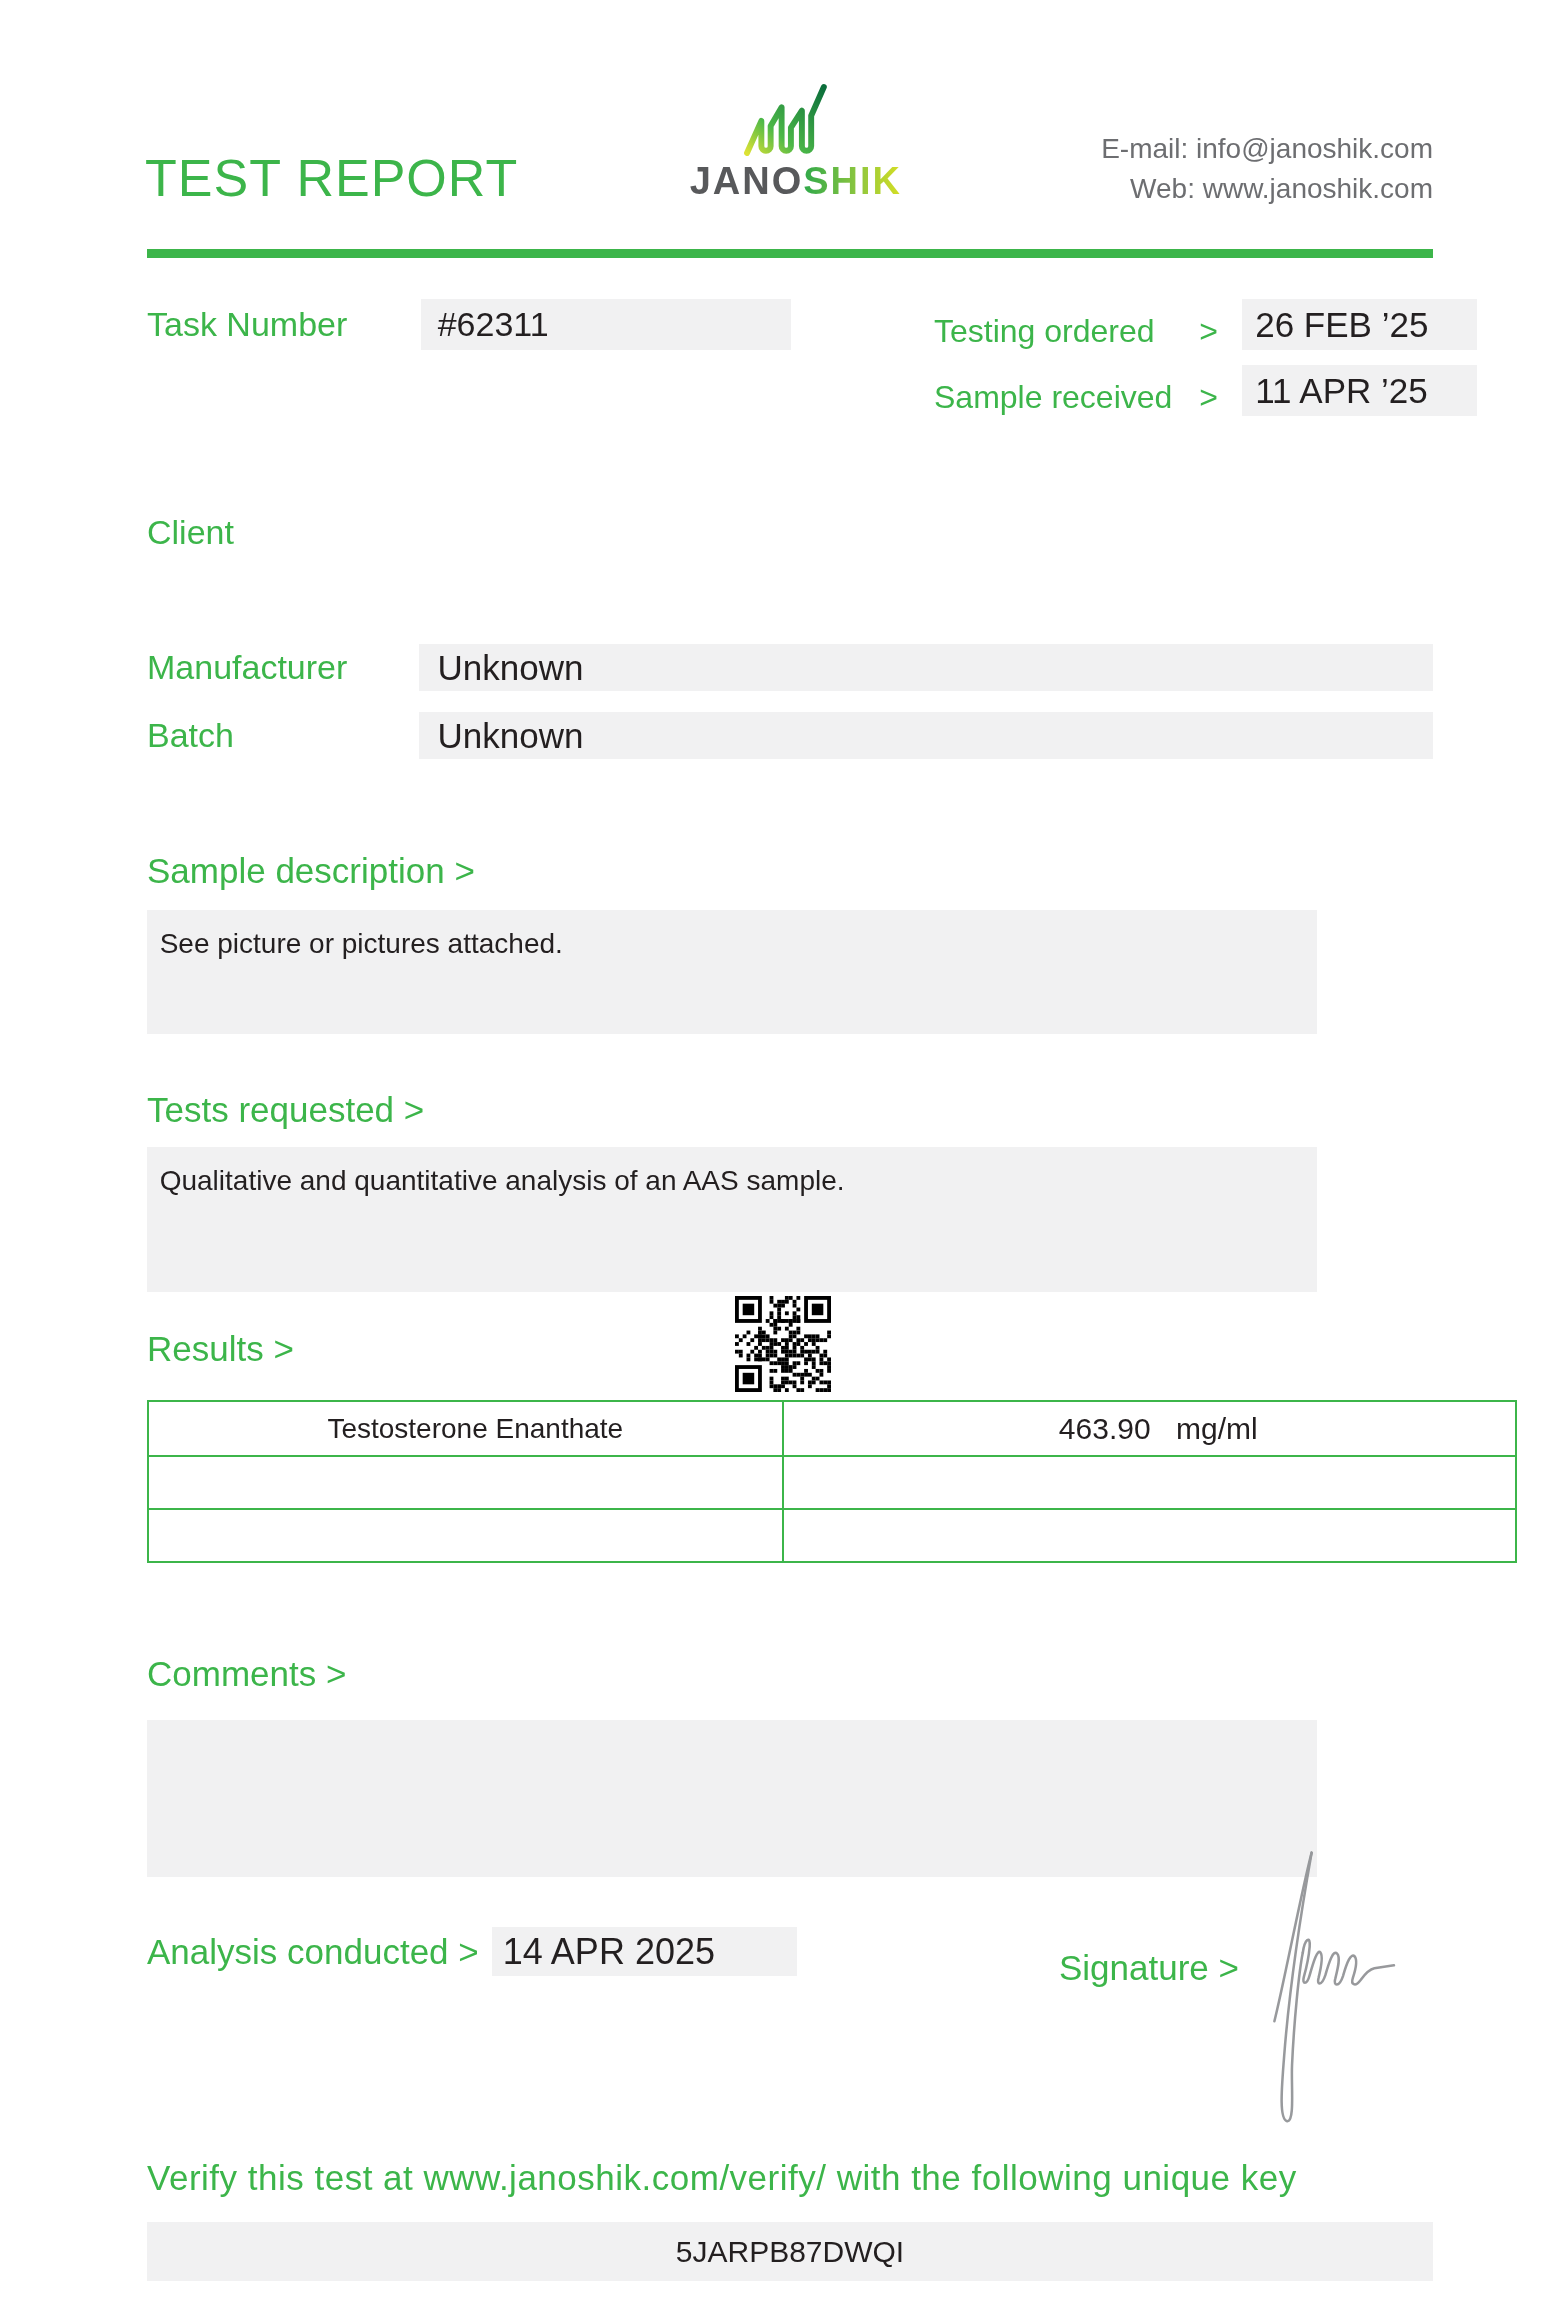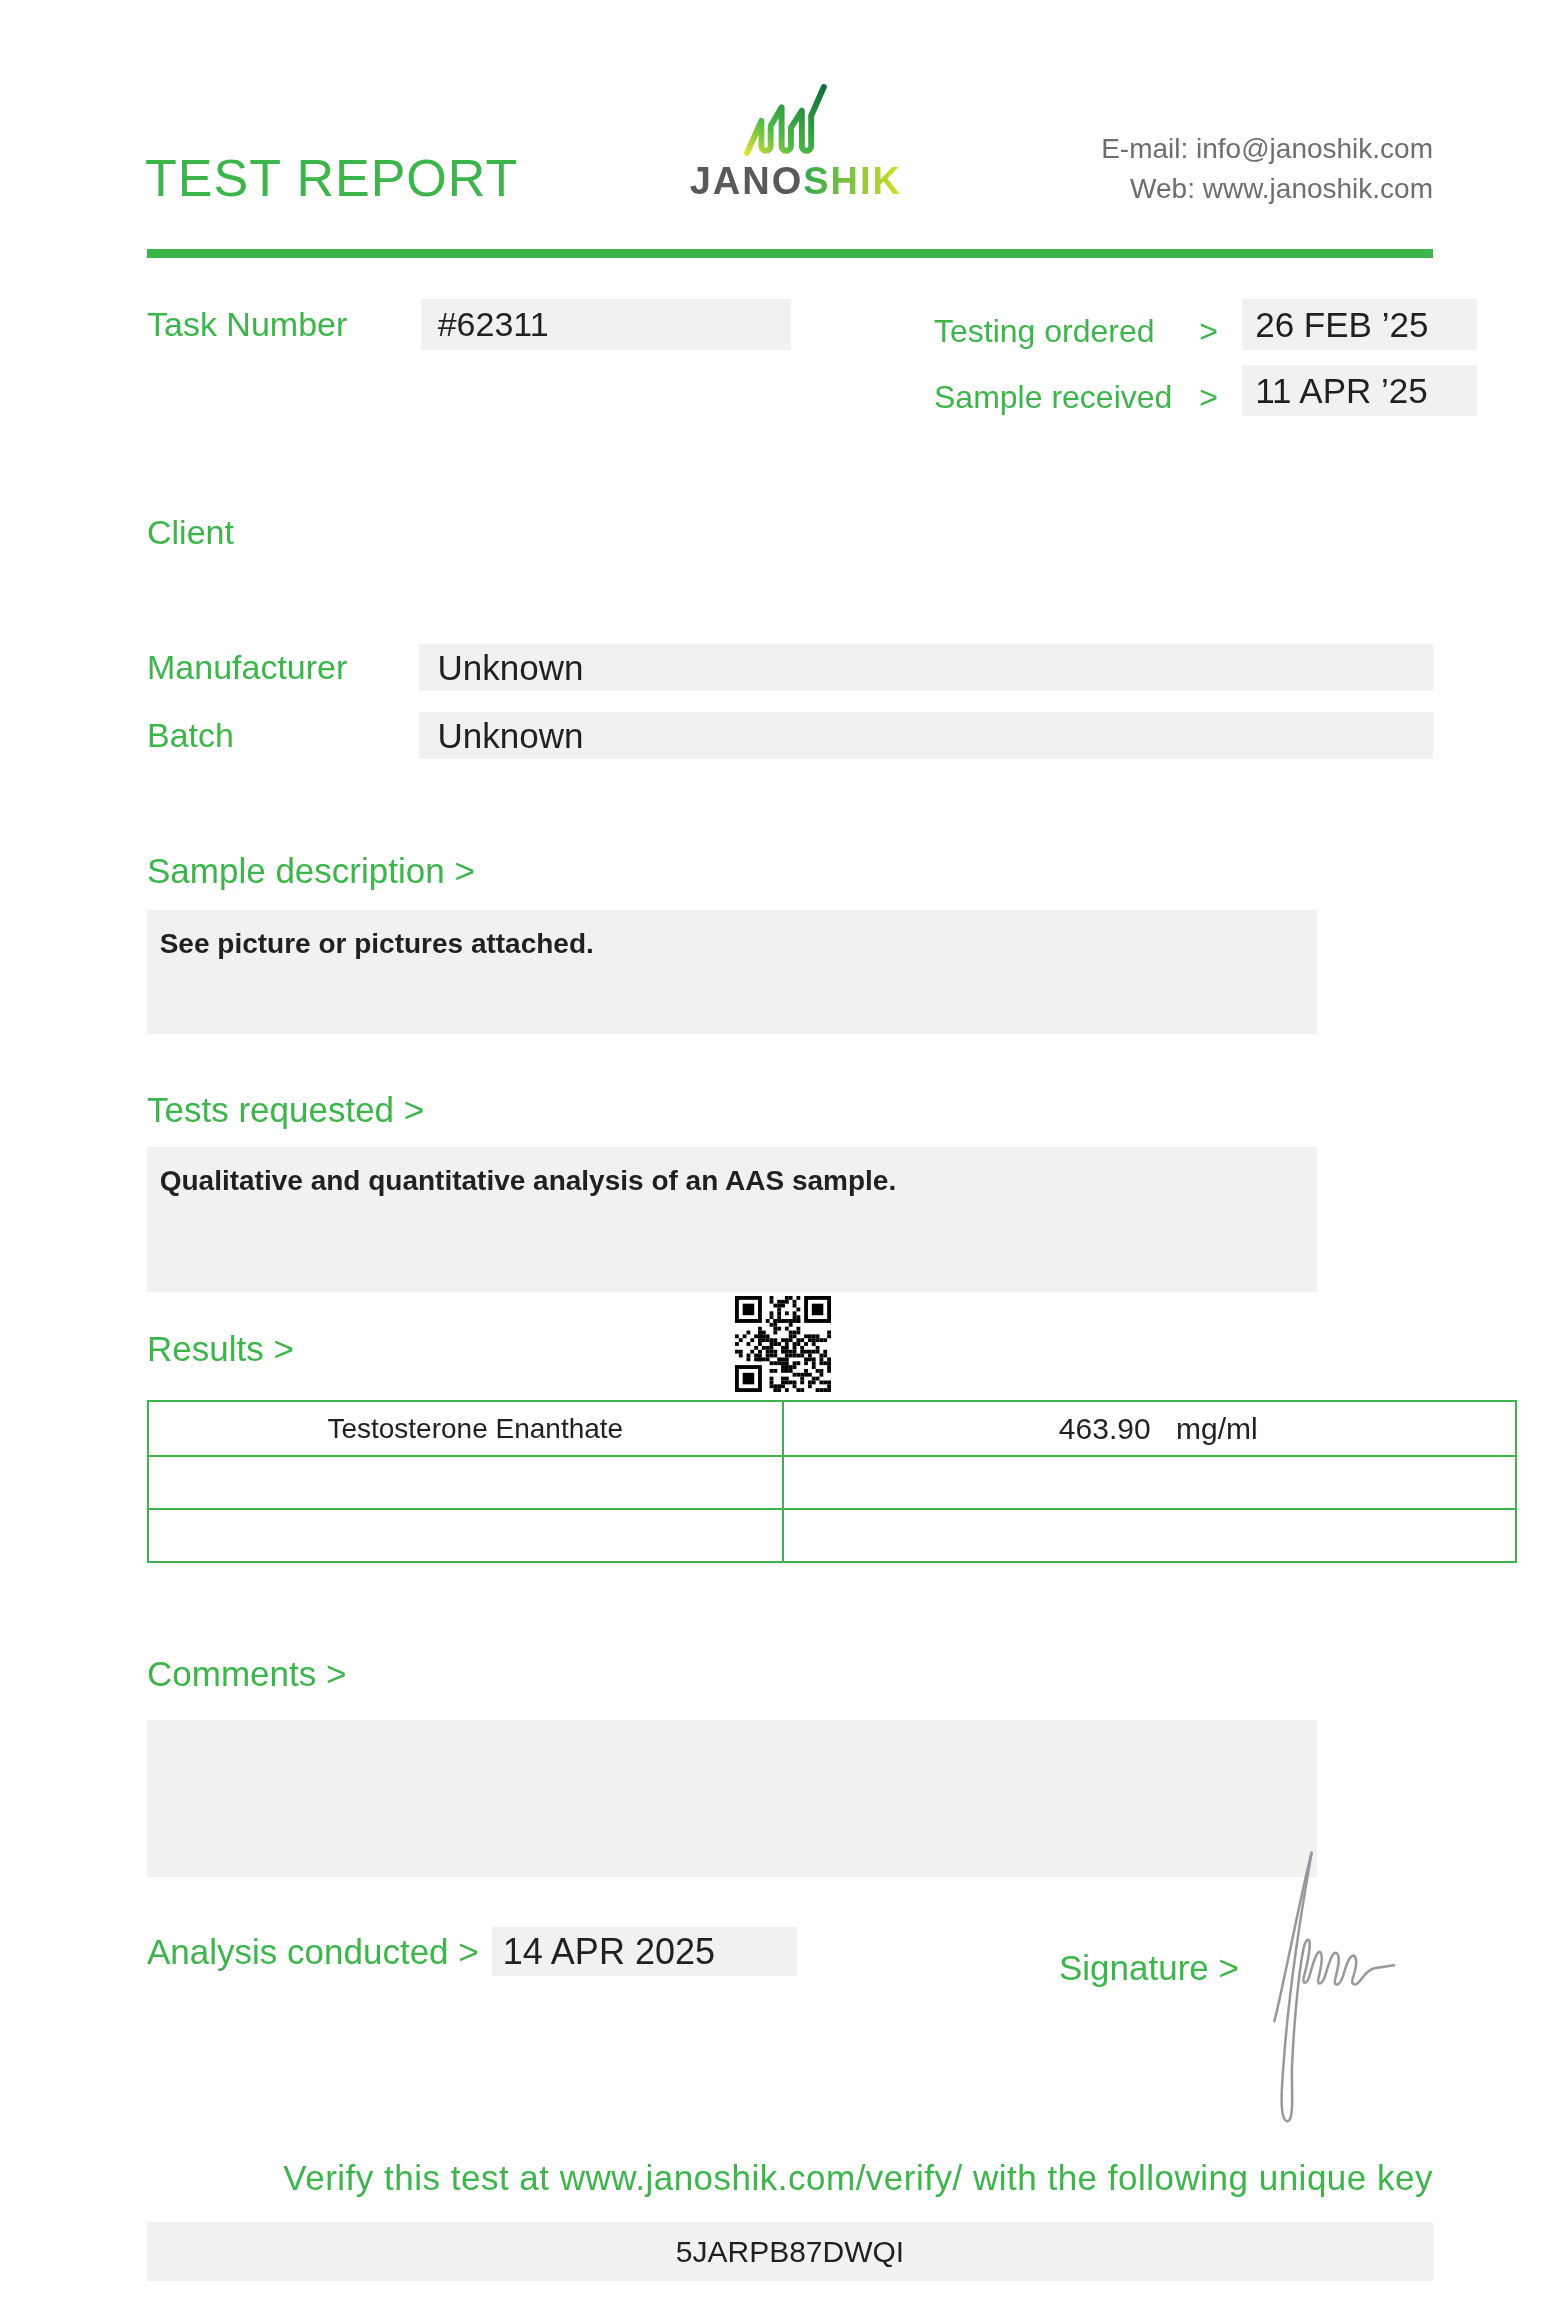--- a/index.html
+++ b/index.html
@@ -45,21 +45,21 @@
   .info-label{position:absolute;left:0;top:0;height:47px;line-height:47px;font-size:34px;
     color:var(--green);white-space:nowrap;}
   .info-box{position:absolute;left:272px;right:0;top:0;height:47px;background:var(--gray);
     line-height:47px;padding-left:18.6px;font-size:35px;white-space:nowrap;}
 
   
   .section-label{position:absolute;left:147px;font-size:35px;line-height:39px;
     color:var(--green);white-space:nowrap;}
   .lbl-desc{top:851px;} .lbl-tests{top:1090px;} .lbl-results{top:1329px;} .lbl-comments{top:1654px;}
   .text-box{position:absolute;left:147px;width:1170px;background:var(--gray);
-    font-size:28px;line-height:35px;padding:15.7px 19.6px 0 12.7px;box-sizing:border-box;font-weight:bold;}
+    font-size:28px;line-height:35px;padding:15.7px 19.6px 0 12.7px;box-sizing:border-box;}
   .box-desc{top:910px;height:124px;}
   .box-tests{top:1147px;height:145px;}
   .box-comments{top:1720px;height:157px;}
 
   .qr{position:absolute;left:735px;top:1296px;width:96px;height:96px;}
 
   .results-table{position:absolute;left:147px;top:1400px;width:1370px;
     border-collapse:collapse;table-layout:fixed;text-align:center;}
   .results-table td{border:2.9px solid var(--green);padding:0;vertical-align:middle;overflow:hidden;}
   .results-table tr.r0 td{height:53px;}
@@ -70,21 +70,21 @@
 
   
   .analysis-label{position:absolute;left:147px;top:1927px;height:49px;line-height:49px;
     font-size:35px;color:var(--green);white-space:nowrap;}
   .analysis-box{position:absolute;left:492px;top:1927px;width:294px;height:49px;background:var(--gray);
     line-height:49px;padding-left:10.8px;font-size:36px;white-space:nowrap;}
   .signature-label{position:absolute;left:1059px;top:1927px;height:49px;line-height:49px;
     font-size:35px;color:var(--green);white-space:nowrap;margin-top:16px;}
   .signature{position:absolute;left:1240px;top:1835px;width:157px;height:294px;}
   .verify{position:absolute;left:147px;top:2156px;width:1286px;font-size:35px;line-height:43px;
-    color:var(--green);letter-spacing:0.5px;white-space:nowrap;text-align:right;}
+    color:var(--green);letter-spacing:0.5px;white-space:nowrap;}
   .key-box{position:absolute;left:147px;top:2222px;width:1286px;height:59px;background:var(--gray);
     text-align:center;line-height:59px;font-size:30px;}
 </style>
 </head>
 <body>
 
 <div class="page">
 
   <div class="title">TEST REPORT</div>
 

